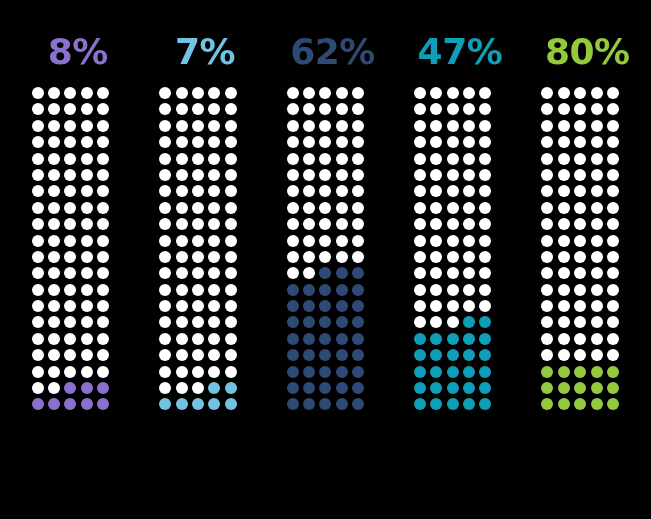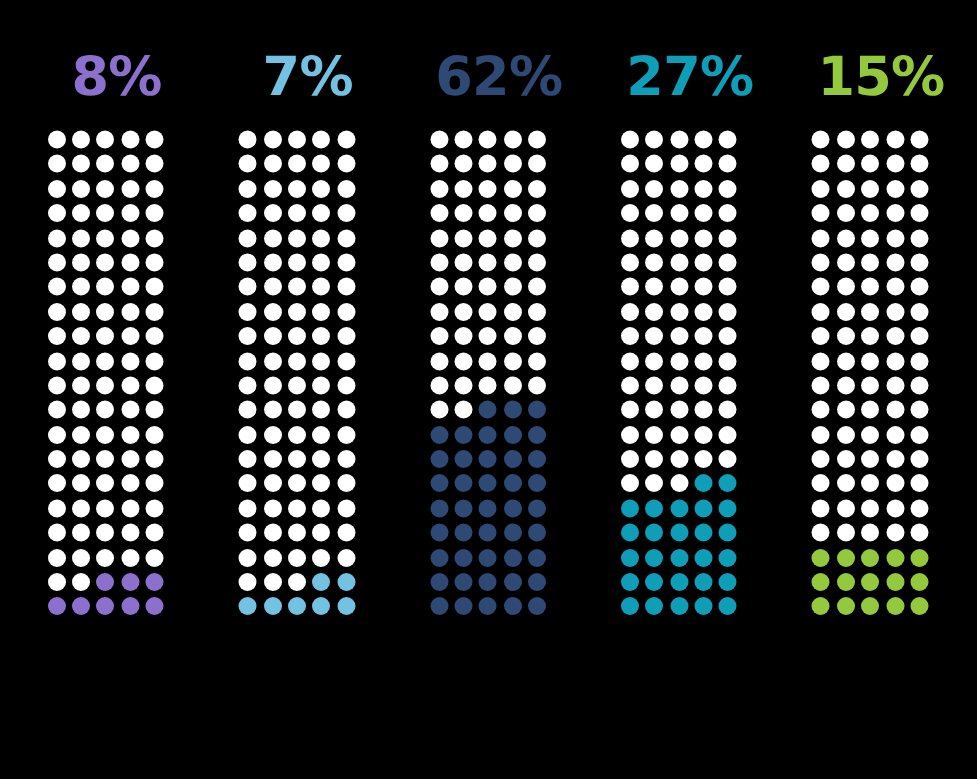--- a/index.html
+++ b/index.html
@@ -386,21 +386,21 @@
           <span class="dot" style="background: rgb(46, 74, 116);"></span>
           <span class="dot" style="background: rgb(46, 74, 116);"></span>
           <span class="dot" style="background: rgb(46, 74, 116);"></span>
           <span class="dot" style="background: rgb(46, 74, 116);"></span>
           <span class="dot" style="background: rgb(46, 74, 116);"></span>
           <span class="dot" style="background: rgb(46, 74, 116);"></span>
           <span class="dot" style="background: rgb(46, 74, 116);"></span>
         </div>
       </div>
       <div class="block">
-        <div class="block-label" style="color: rgb(14, 158, 184);">27%</div>
+        <div class="block-label" style="color: rgb(14, 158, 184);">47%</div>
         <div class="dot-grid">
           <span class="dot" style="background: rgb(255, 255, 255);"></span>
           <span class="dot" style="background: rgb(255, 255, 255);"></span>
           <span class="dot" style="background: rgb(255, 255, 255);"></span>
           <span class="dot" style="background: rgb(255, 255, 255);"></span>
           <span class="dot" style="background: rgb(255, 255, 255);"></span>
           <span class="dot" style="background: rgb(255, 255, 255);"></span>
           <span class="dot" style="background: rgb(255, 255, 255);"></span>
           <span class="dot" style="background: rgb(255, 255, 255);"></span>
           <span class="dot" style="background: rgb(255, 255, 255);"></span>
@@ -491,21 +491,21 @@
           <span class="dot" style="background: rgb(14, 158, 184);"></span>
           <span class="dot" style="background: rgb(14, 158, 184);"></span>
           <span class="dot" style="background: rgb(14, 158, 184);"></span>
           <span class="dot" style="background: rgb(14, 158, 184);"></span>
           <span class="dot" style="background: rgb(14, 158, 184);"></span>
           <span class="dot" style="background: rgb(14, 158, 184);"></span>
           <span class="dot" style="background: rgb(14, 158, 184);"></span>
         </div>
       </div>
       <div class="block">
-        <div class="block-label" style="color: rgb(148, 201, 61);">15%</div>
+        <div class="block-label" style="color: rgb(148, 201, 61);">80%</div>
         <div class="dot-grid">
           <span class="dot" style="background: rgb(255, 255, 255);"></span>
           <span class="dot" style="background: rgb(255, 255, 255);"></span>
           <span class="dot" style="background: rgb(255, 255, 255);"></span>
           <span class="dot" style="background: rgb(255, 255, 255);"></span>
           <span class="dot" style="background: rgb(255, 255, 255);"></span>
           <span class="dot" style="background: rgb(255, 255, 255);"></span>
           <span class="dot" style="background: rgb(255, 255, 255);"></span>
           <span class="dot" style="background: rgb(255, 255, 255);"></span>
           <span class="dot" style="background: rgb(255, 255, 255);"></span>

